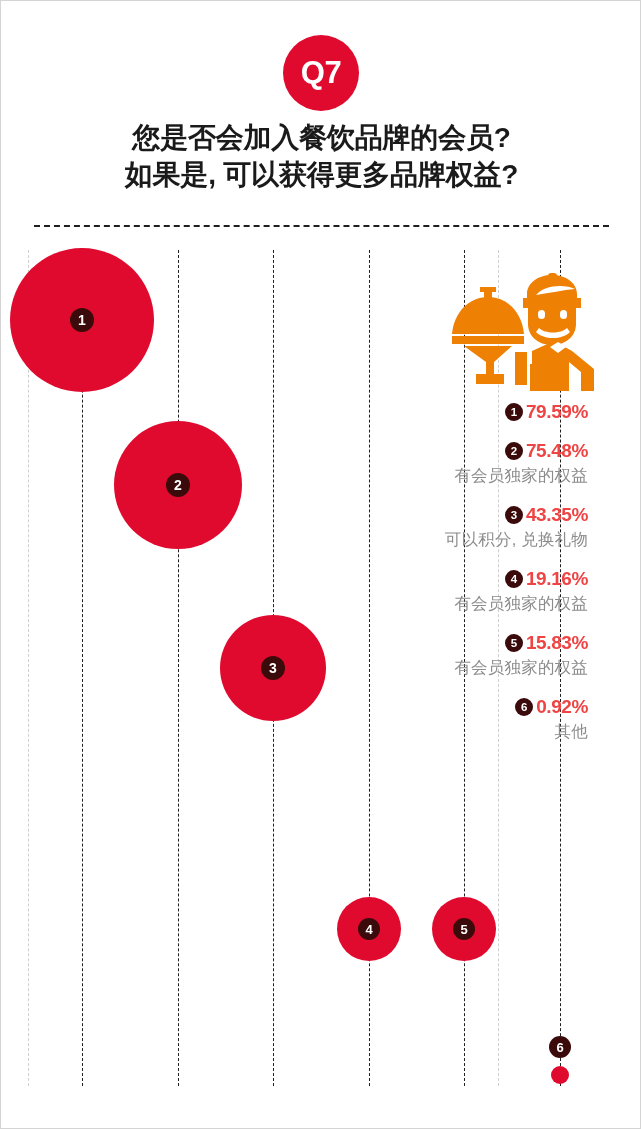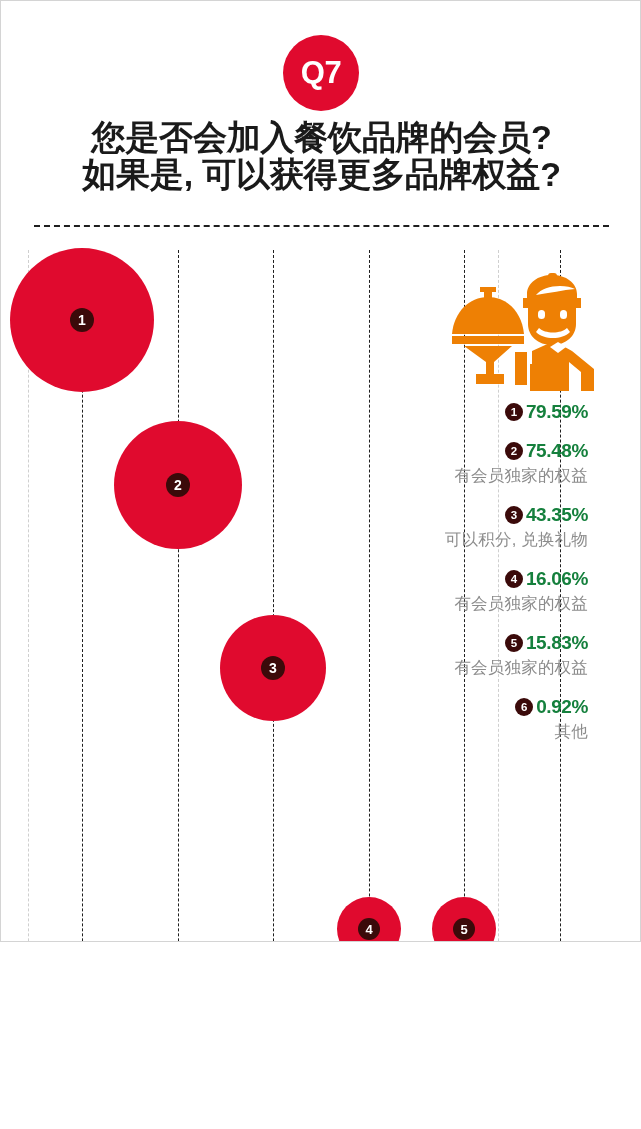--- a/index.html
+++ b/index.html
@@ -7,21 +7,21 @@
     padding: 0;
     background: #ffffff;
   }
   body {
     font-family: "Liberation Sans", "DejaVu Sans", sans-serif;
   }
 
   #page {
     position: relative;
     width: 641px;
-    height: 942px;
+    height: 1129px;
     background: #ffffff;
     box-sizing: border-box;
     border: 1px solid #d4d4d4;
     overflow: hidden;
   }
 
   
   .q-badge {
     position: absolute;
     left: 282px;
@@ -39,21 +39,21 @@
     letter-spacing: -0.5px;
   }
 
   .title {
     position: absolute;
     left: 0;
     top: 118px;
     width: 641px;
     text-align: center;
     color: #1a1a1a;
-    font-size: 34px;
+    font-size: 28px;
     font-weight: bold;
     line-height: 37px;
     letter-spacing: -0.2px;
   }
   .title-line { display: block; white-space: nowrap; }
 
   .hrule {
     position: absolute;
     left: 33px;
     top: 224px;
@@ -128,21 +128,21 @@
     background: #3B0A0A;
     color: #ffffff;
     font-size: 11.5px;
     font-weight: bold;
     display: inline-flex;
     align-items: center;
     justify-content: center;
     flex: none;
   }
   .legend-pct {
-    color: #15803d;
+    color: #ef4444;
     font-size: 19px;
     font-weight: bold;
     letter-spacing: -0.4px;
   }
   .legend-label {
     color: #8C8C8C;
     font-size: 16.5px;
     line-height: 23px;
     letter-spacing: 0.2px;
   }
@@ -244,21 +244,21 @@
         <span class="legend-pct">43.35%</span>
       </div>
       <div class="legend-label">
         <span>可以积分, 兑换礼物</span>
       </div>
     </div>
 
     <div class="legend-item">
       <div class="legend-head">
         <span class="legend-badge">4</span>
-        <span class="legend-pct">16.06%</span>
+        <span class="legend-pct">19.16%</span>
       </div>
       <div class="legend-label">
         <span>有会员独家的权益</span>
       </div>
     </div>
 
     <div class="legend-item">
       <div class="legend-head">
         <span class="legend-badge">5</span>
         <span class="legend-pct">15.83%</span>

